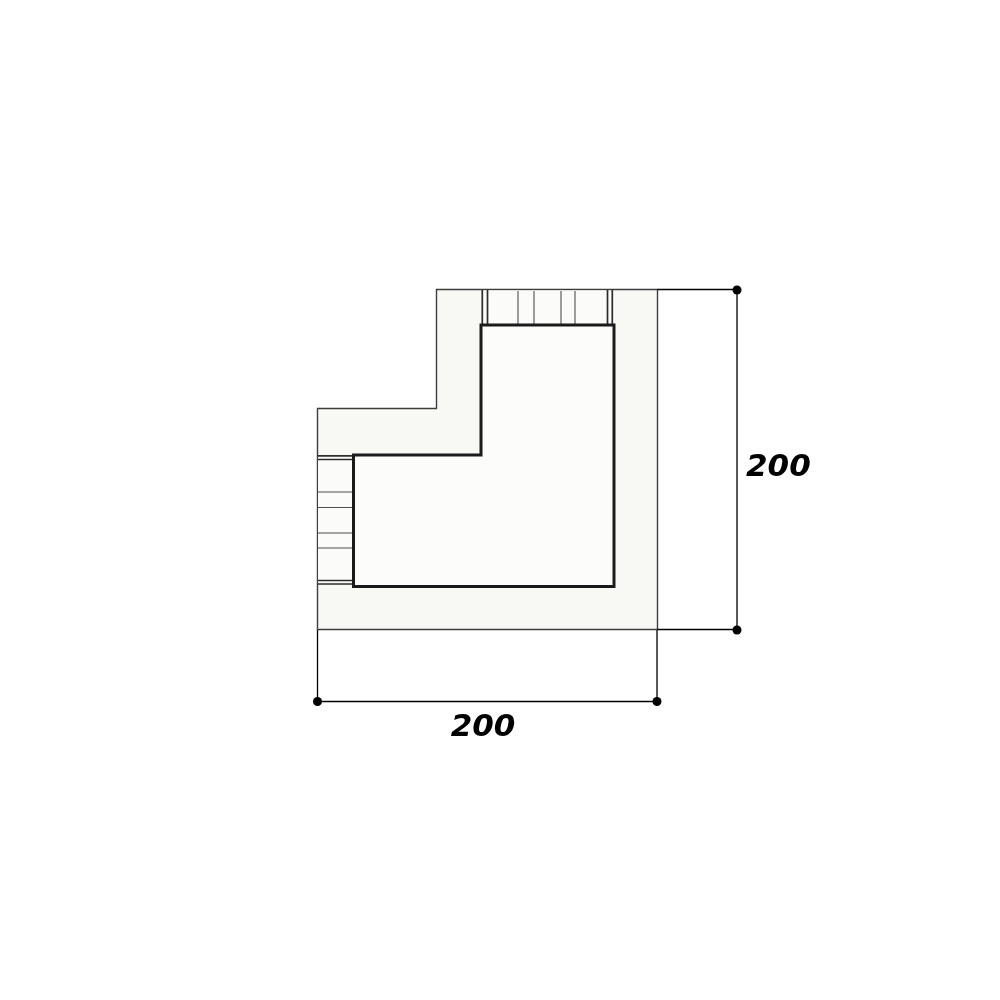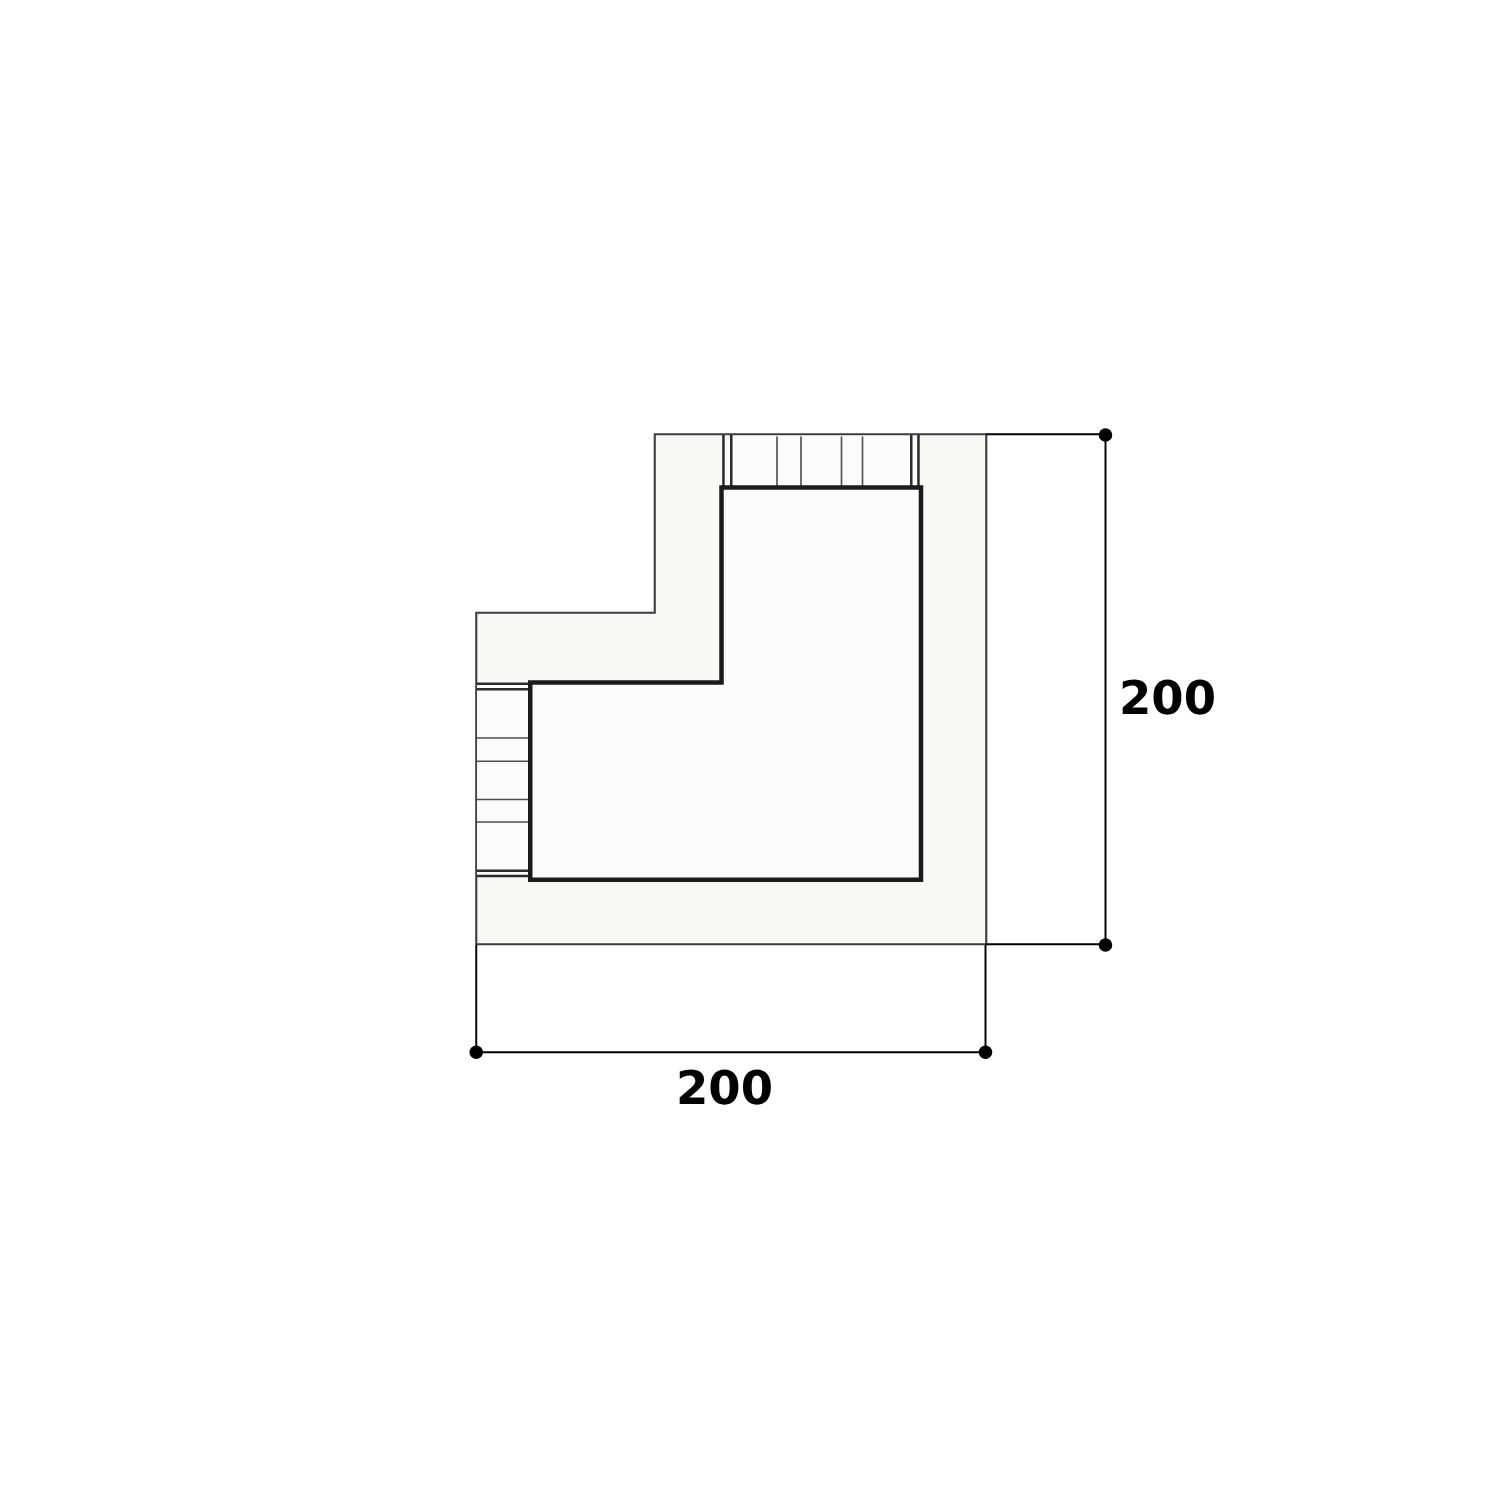--- a/index.html
+++ b/index.html
@@ -7,20 +7,21 @@
     padding: 0;
     background: #ffffff;
   }
   .page {
     position: relative;
     width: 1000px;
     height: 1000px;
     background: #ffffff;
     font-family: "DejaVu Sans", "Liberation Sans", sans-serif;
     overflow: hidden;
+    font-style: italic;
   }
   svg { display: block; }
 
   .outline {
     stroke: #3d3d3d;
     stroke-width: 1.4;
   }
   .seat {
     stroke: #1b1b1b;
     stroke-width: 3;

